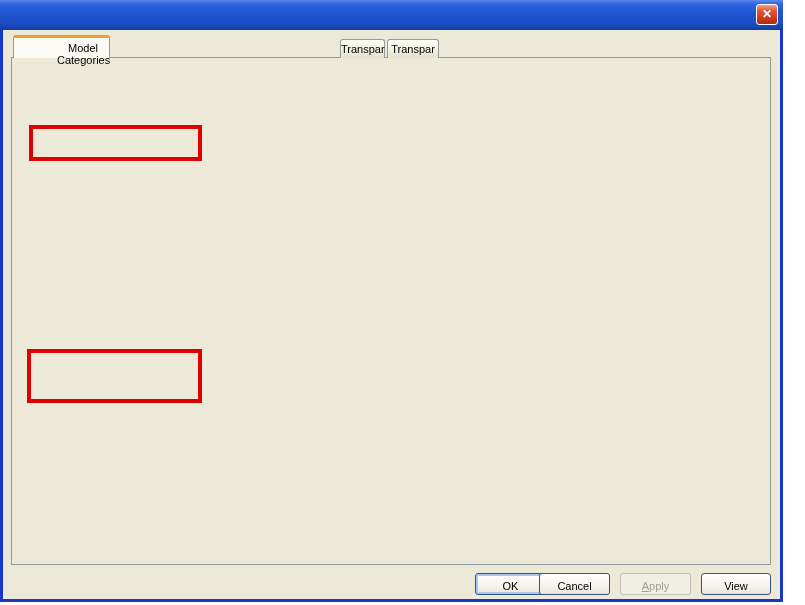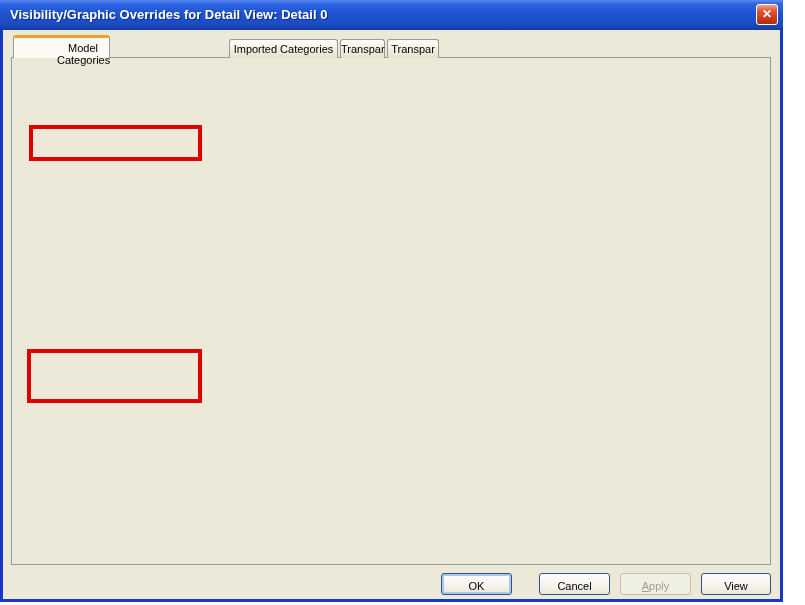--- a/index.html
+++ b/index.html
@@ -71,26 +71,24 @@
   .groupbox .gb-title { position:absolute; left:8px; top:-7px; background:#ece9d8; padding:0 3px; color:#0b50bd; }
   u { text-decoration:underline; }
   .note-text { position:absolute; white-space:nowrap; }
 </style>
 </head>
 <body>
 
 <div id="window">
 
   <div id="titlebar">
-    <span class="title">Visibility/Graphic Overrides for Detail View: Detail 0</span>
     <div id="close-btn">✕</div>
   </div>
 
   <div class="tab active" style="left:10px; width:97px;">Model Categories</div>
-  <div class="tab" style="left:226px; width:109px;">Imported Categories</div>
   <div class="tab" style="left:337px; width:45px;">Transpar</div>
   <div class="tab" style="left:384px; width:52px;">Transpar</div>
 
   <div id="tab-panel"></div>
 
   <div class="xp-check" style="left:21px; top:69px;">
     <span class="mark">✔</span>
   </div>
   <span class="note-text" style="left:40px; top:70px;"><u>S</u>how model categories in this view</span>
   <span class="note-text" style="left:527px; top:70px;">If a category is unchecked, it will not be visible.</span>
@@ -447,18 +445,18 @@
     <span class="note-text" style="left:27px; top:17px;">Cut Line St<u>y</u>les</span>
     <button class="xp-btn disabled" style="left:212px; top:15px; width:106px;"><u>E</u>dit...</button>
   </div>
 
   <div class="groupbox" style="left:25px; top:481px; width:385px; height:64px;">
     <span class="note-text" style="left:20px; top:11px;">Non-overridden categories are drawn according</span>
     <span class="note-text" style="left:20px; top:25px;">to Object Style settings.</span>
     <button class="xp-btn" style="left:260px; top:12px; width:107px;"><u>O</u>bject Styles...</button>
   </div>
 
-  <button class="xp-btn focused" style="left:438px; top:573px; width:71px; height:22px;">OK</button>
+  <button class="xp-btn focused" style="left:472px; top:573px; width:71px; height:22px;">OK</button>
   <button class="xp-btn" style="left:536px; top:573px; width:71px; height:22px;">Cancel</button>
   <button class="xp-btn disabled" style="left:617px; top:573px; width:71px; height:22px;"><u>A</u>pply</button>
   <button class="xp-btn" style="left:698px; top:573px; width:70px; height:22px;">View</button>
 
 </div>
 
 </body></html>

